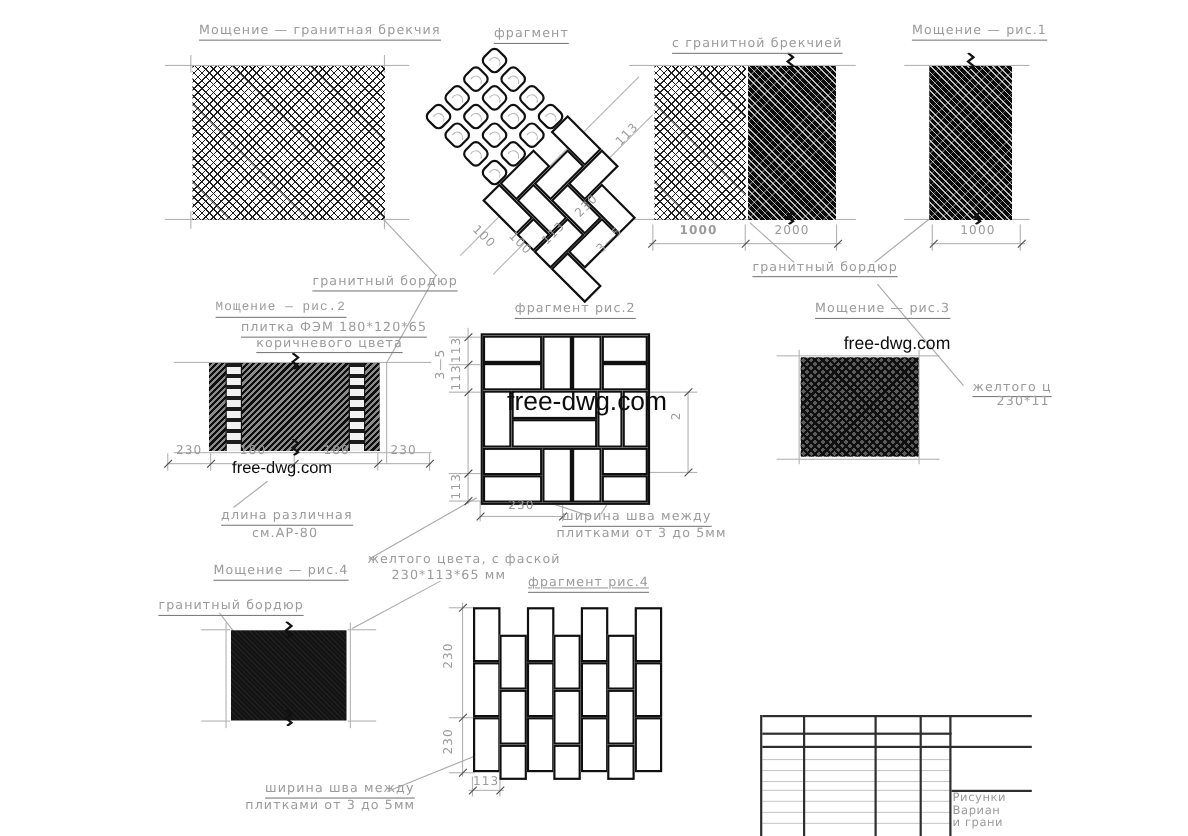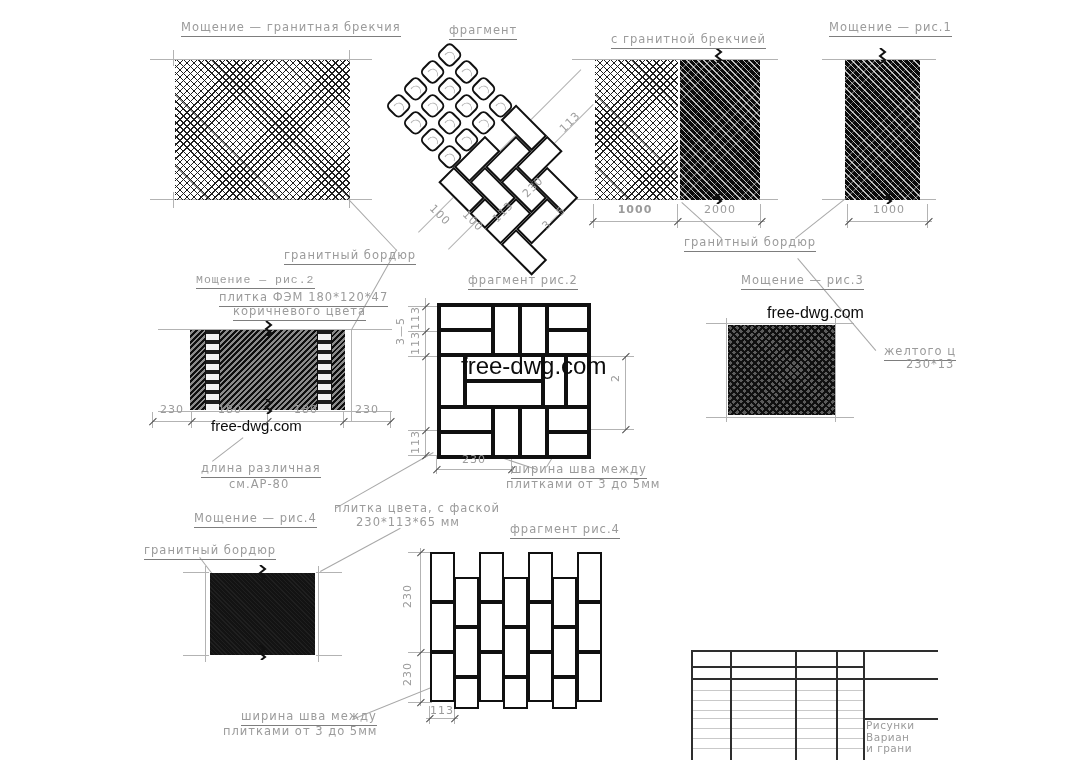--- a/index.html
+++ b/index.html
@@ -57,33 +57,33 @@
 
 <div class="stage">
 
   <span class="lbl u" style="left:181px;top:20px;">Мощение — гранитная брекчия</span>
   <span class="lbl u" style="left:449px;top:23px;">фрагмент</span>
   <span class="lbl u" style="left:611px;top:32px;">с гранитной брекчией</span>
   <span class="lbl u" style="left:829px;top:20px;">Мощение — рис.1</span>
   <span class="lbl u" style="left:684px;top:235px;">гранитный бордюр</span>
   <span class="lbl u" style="left:284px;top:248px;">гранитный бордюр</span>
   <span class="lbl u" style="left:196px;top:273px;font-family:Liberation Mono, monospace;">Мощение — рис.2</span>
-  <span class="lbl u" style="left:219px;top:290px;">плитка ФЭМ 180*120*47</span>
+  <span class="lbl u" style="left:219px;top:290px;">плитка ФЭМ 180*120*65</span>
   <span class="lbl u" style="left:233px;top:304px;">коричневого цвета</span>
   <span class="lbl u" style="left:468px;top:273px;">фрагмент рис.2</span>
   <span class="lbl u" style="left:741px;top:273px;">Мощение — рис.3</span>
   <span class="lbl u" style="left:884px;top:344px;">желтого ц</span>
-  <span class="lbl" style="left:906px;top:357px;">230*13</span>
+  <span class="lbl" style="left:906px;top:357px;">230*11</span>
   <span class="lbl u" style="left:201px;top:461px;">длина различная</span>
   <span class="lbl" style="left:229px;top:477px;">см.АР-80</span>
-  <span class="lbl" style="left:334px;top:501px;">плитка цвета, с фаской</span>
+  <span class="lbl" style="left:334px;top:501px;">желтого цвета, с фаской</span>
   <span class="lbl" style="left:356px;top:515px;">230*113*65 мм</span>
   <span class="lbl u" style="left:194px;top:511px;">Мощение — рис.4</span>
   <span class="lbl u" style="left:144px;top:543px;">гранитный бордюр</span>
-  <span class="lbl u" style="left:510px;top:522px;">фрагмент рис.4</span>
+  <span class="lbl u" style="left:480px;top:522px;text-decoration:underline;">фрагмент рис.4</span>
   <span class="lbl u" style="left:511px;top:462px;">ширина шва между</span>
   <span class="lbl" style="left:506px;top:477px;">плитками от 3 до 5мм</span>
   <span class="lbl u" style="left:241px;top:709px;">ширина шва между</span>
   <span class="lbl" style="left:223px;top:724px;">плитками от 3 до 5мм</span>
 
   <span class="wm" style="left:211px;top:417px;font-size:15px;">free-dwg.com</span>
   <span class="wm" style="left:461px;top:352px;font-size:24px;">free-dwg.com</span>
   <span class="wm" style="left:767px;top:304px;font-size:16px;">free-dwg.com</span>
 
   <div class="patch h-diamond" style="left:175px;top:60px;width:175px;height:140px;"></div>

